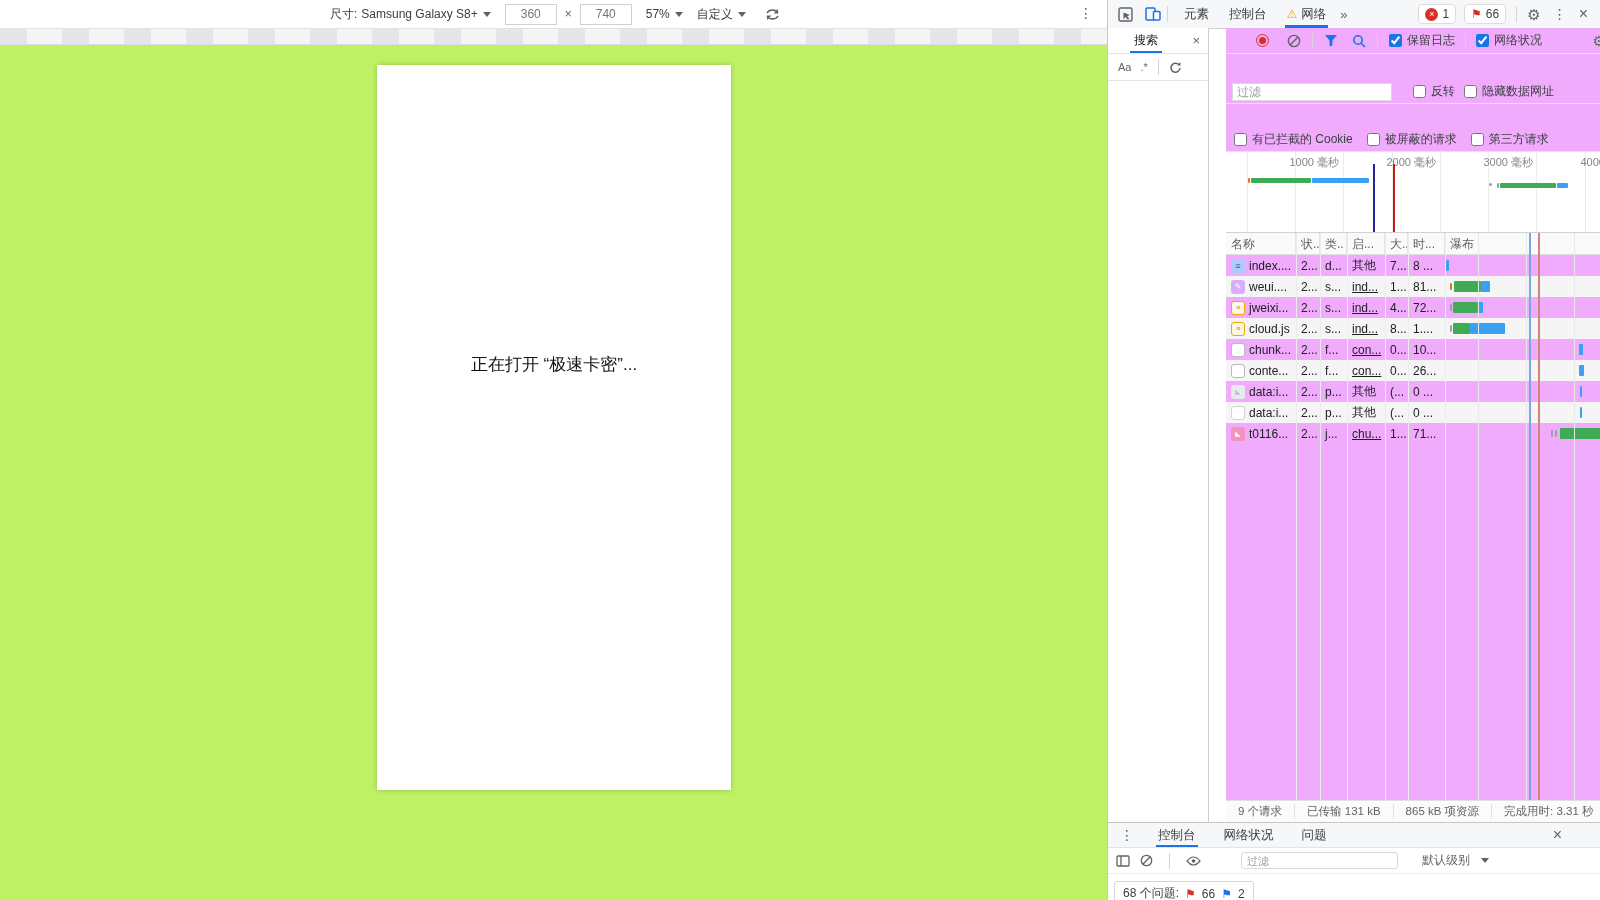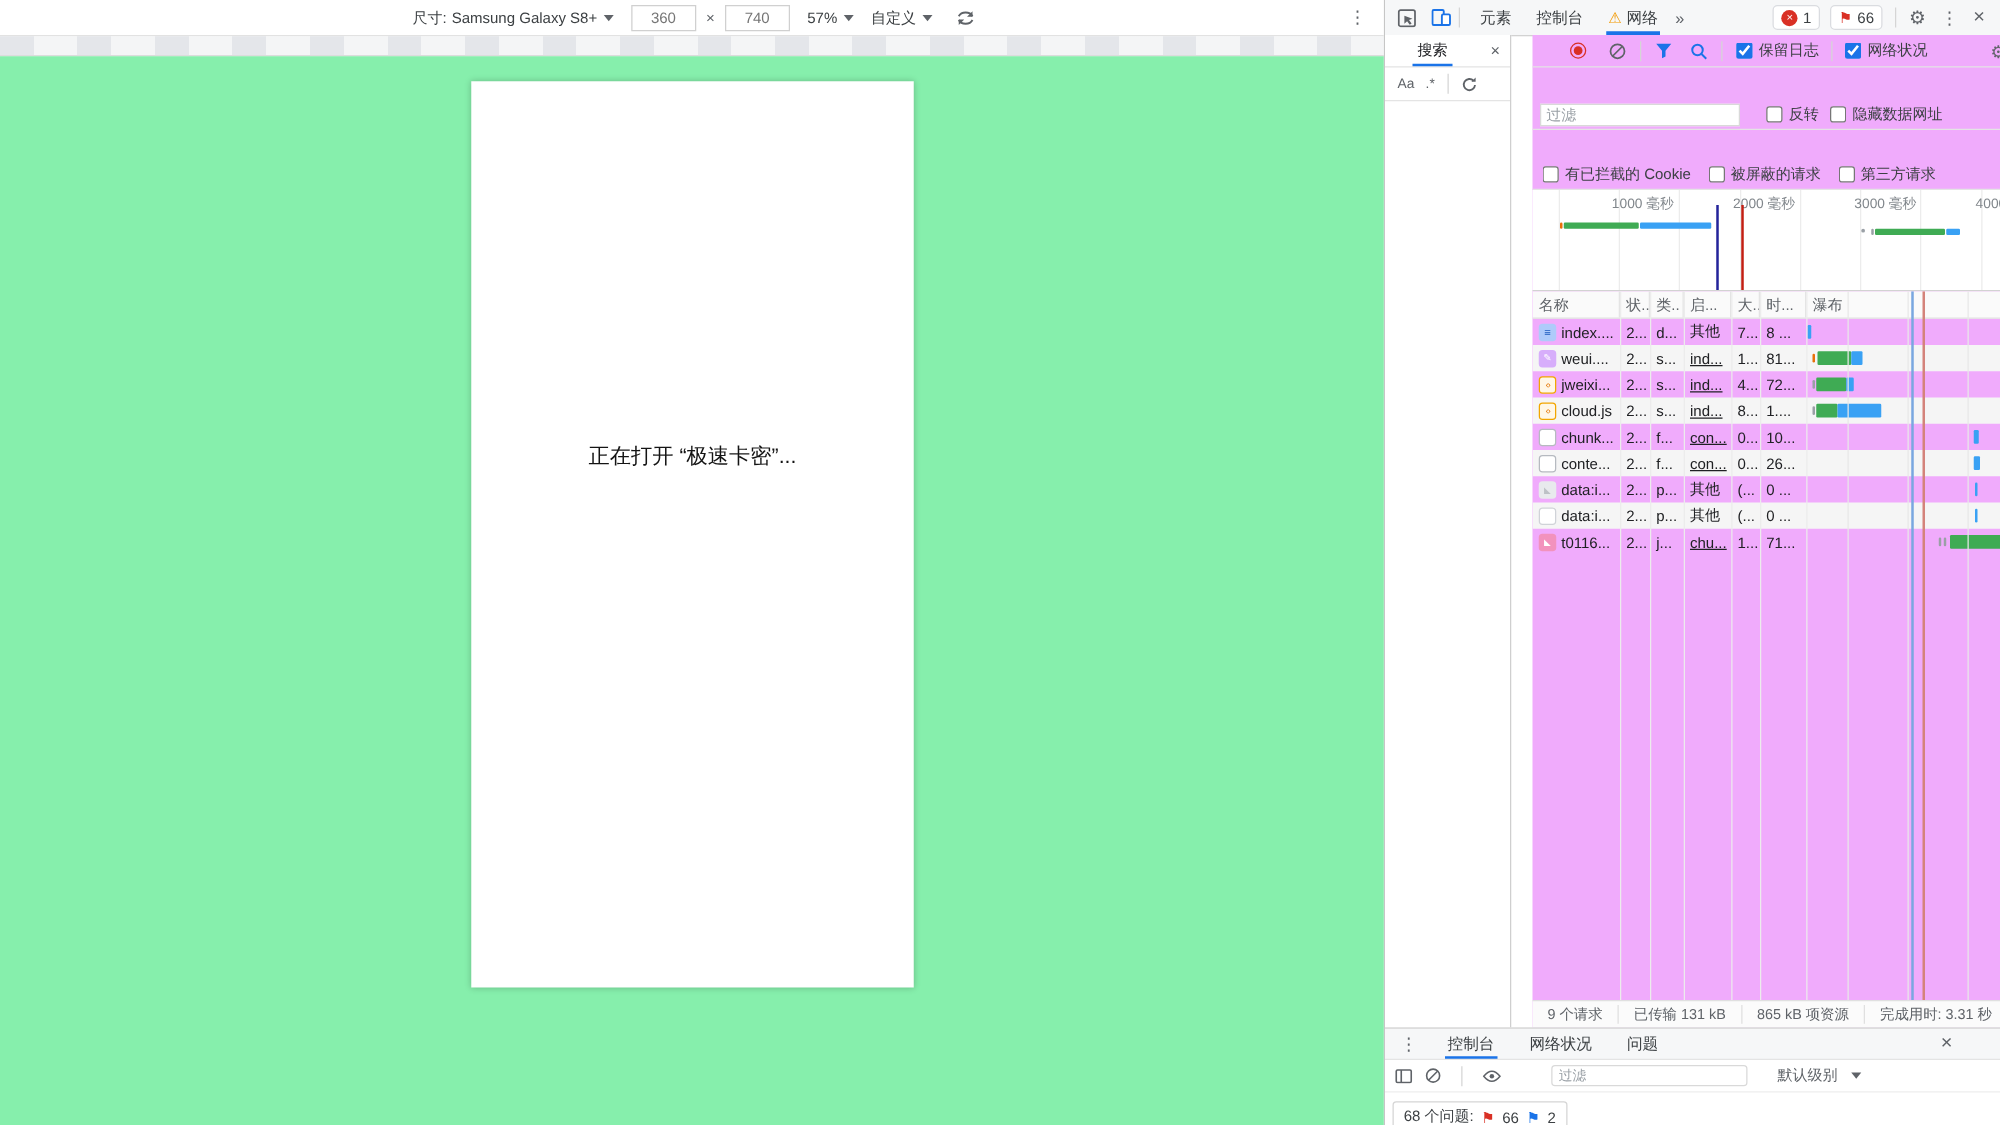--- a/index.html
+++ b/index.html
@@ -9,21 +9,21 @@
   
   .browser{position:absolute;left:0;top:0;width:1107px;height:900px;border-right:1px solid #c6c6c6;background:#f4f4f4;}
   .device-toolbar{position:absolute;left:0;top:0;width:1107px;height:28px;background:#fff;border-bottom:1px solid #e2e2e2;}
   .dtb-center{position:absolute;left:330px;top:0;height:28px;display:flex;align-items:center;font-size:12px;color:#3c4043;white-space:nowrap;}
   .dtb-center .gap{width:14px;}
   .size-input{width:46px;height:17px;border:1px solid #d0d0d0;background:#fff;color:#757575;font-size:12px;text-align:center;font-family:inherit;}
   .caret{width:0;height:0;border-left:4px solid transparent;border-right:4px solid transparent;border-top:5px solid #5f6368;display:inline-block;margin-left:5px;}
   .kebab{color:#5f6368;font-size:14px;line-height:1;}
   .dtb-kebab{position:absolute;right:14px;top:6px;}
   .ruler{position:absolute;left:0;top:29px;width:1107px;height:15px;background:repeating-linear-gradient(90deg,#e4e6ea 0 27px,#f4f5f6 27px 62px);border-bottom:1px solid #dcdcdc;}
-  .canvas{position:absolute;left:0;top:45px;width:1107px;height:855px;background:#86efac;}
+  .canvas{position:absolute;left:0;top:45px;width:1107px;height:855px;background:#bef264;}
   .phone{position:absolute;left:377px;top:20px;width:354px;height:725px;background:#fff;box-shadow:0 0 5px rgba(0,0,0,.22);}
   .loading-text{position:absolute;top:288px;left:0;width:100%;text-align:center;font-size:17px;color:#141414;}
   .open-btn{position:absolute;left:85px;top:397px;width:184px;height:38px;background:#07c160;border:none;border-radius:4px;color:#fff;font-size:16px;font-weight:600;letter-spacing:2px;display:flex;align-items:center;justify-content:center;gap:10px;cursor:pointer;}
   .spinner{width:14px;height:14px;border-radius:50%;border:2px solid rgba(255,255,255,.85);border-right-color:transparent;border-bottom-color:transparent;transform:rotate(-30deg);flex:none;}
 
   
   .devtools{position:absolute;left:1108px;top:0;width:492px;height:900px;background:#fff;}
   .dt-tabbar{position:absolute;left:0;top:0;right:0;height:28px;background:#f6f7f8;border-bottom:1px solid #d2d2d2;display:flex;align-items:center;}
   .dt-icon{margin-left:10px;display:flex;align-items:center;flex:none;}
   .vdiv{width:1px;height:16px;background:#d5d5d5;margin:0 6px;flex:none;}

